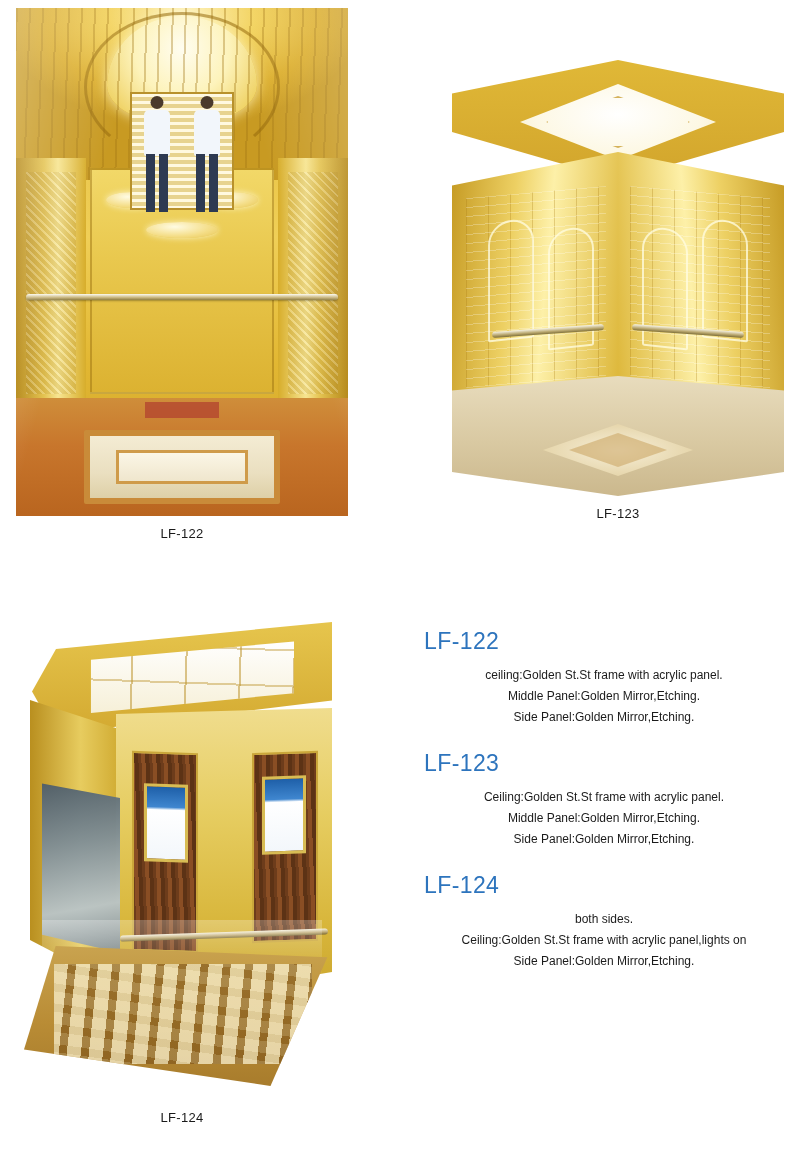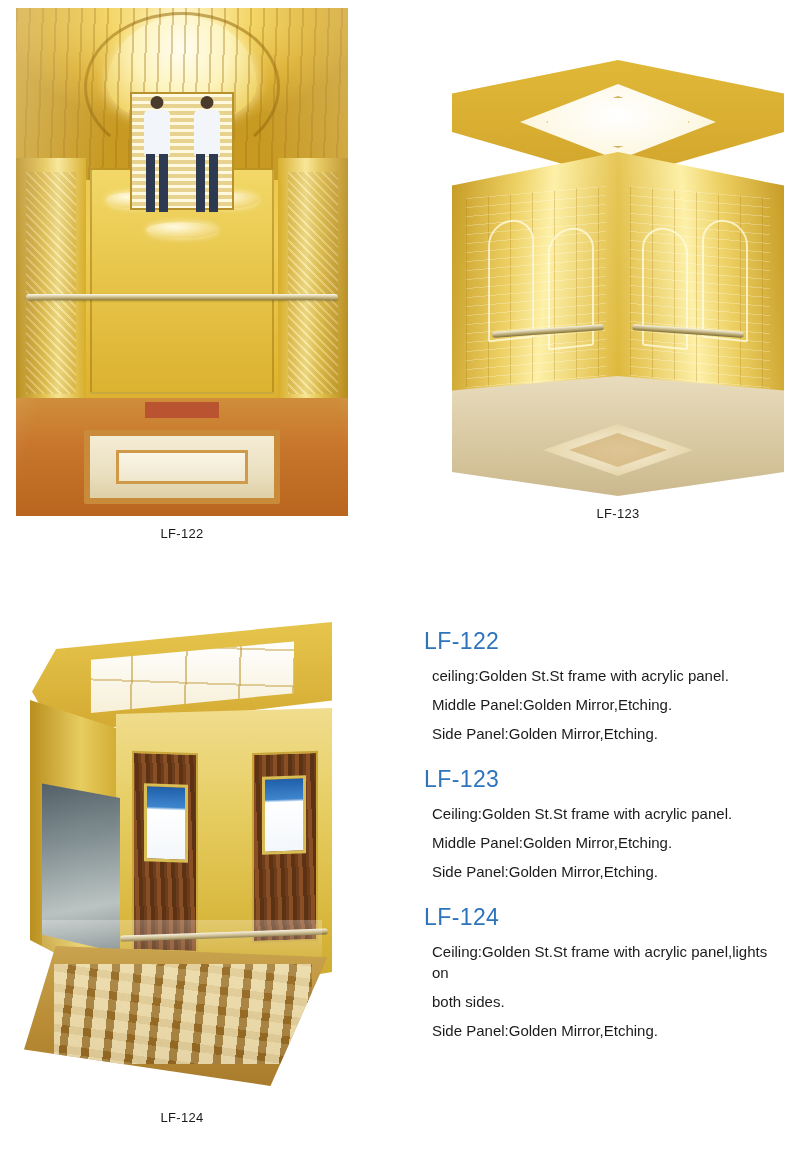--- a/index.html
+++ b/index.html
@@ -310,25 +310,26 @@
   .spec-block { margin-bottom: 2px; }
   .spec-title {
     font-size: 23px;
     color: #2d74bd;
     font-weight: normal;
     letter-spacing: 0.4px;
     margin: 0 0 10px 0;
     font-family: "Liberation Sans", sans-serif;
   }
   .spec-line {
-    font-size: 15px;
+    font-size: 12px;
     color: #1b1b1b;
     line-height: 21px;
-    margin: 8px;
+    margin: 0;
     font-family: "Liberation Sans", sans-serif;
+    text-align: center;
   }
   .spec-block + .spec-block { margin-top: 22px; }
 </style>
 </head>
 <body>
 
 <div class="page">
 
   <div class="figure" style="left:16px; top:8px; width:332px;">
     <div class="photo p1">
@@ -423,20 +424,20 @@
 
     <div class="spec-block">
       <div class="spec-title">LF-123</div>
       <p class="spec-line">Ceiling:Golden St.St frame with acrylic panel.</p>
       <p class="spec-line">Middle Panel:Golden Mirror,Etching.</p>
       <p class="spec-line">Side Panel:Golden Mirror,Etching.</p>
     </div>
 
     <div class="spec-block">
       <div class="spec-title">LF-124</div>
+      <p class="spec-line">both sides.</p>
       <p class="spec-line">Ceiling:Golden St.St frame with acrylic panel,lights on</p>
-      <p class="spec-line">both sides.</p>
       <p class="spec-line">Side Panel:Golden Mirror,Etching.</p>
     </div>
 
   </div>
 
 </div>
 
 </body></html>

